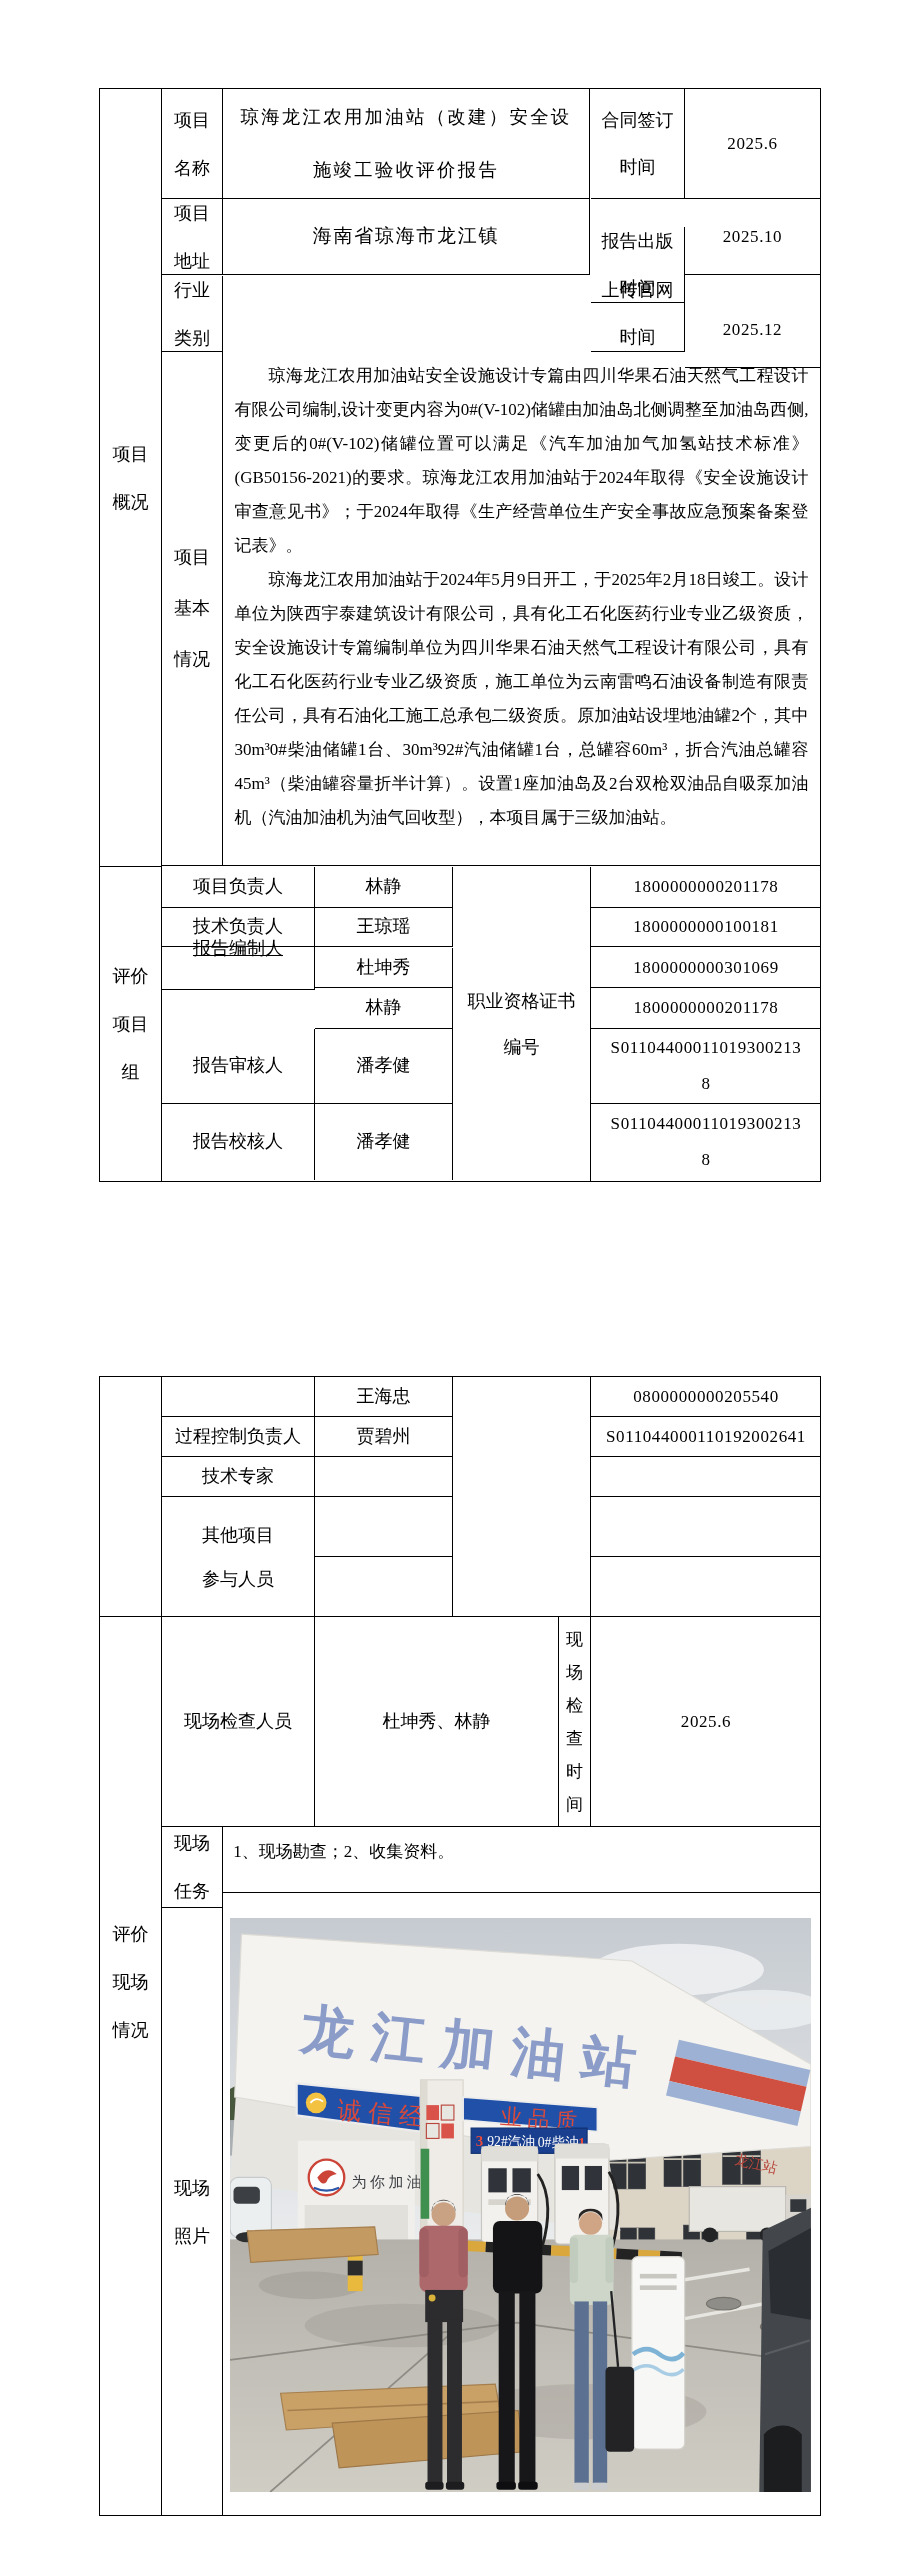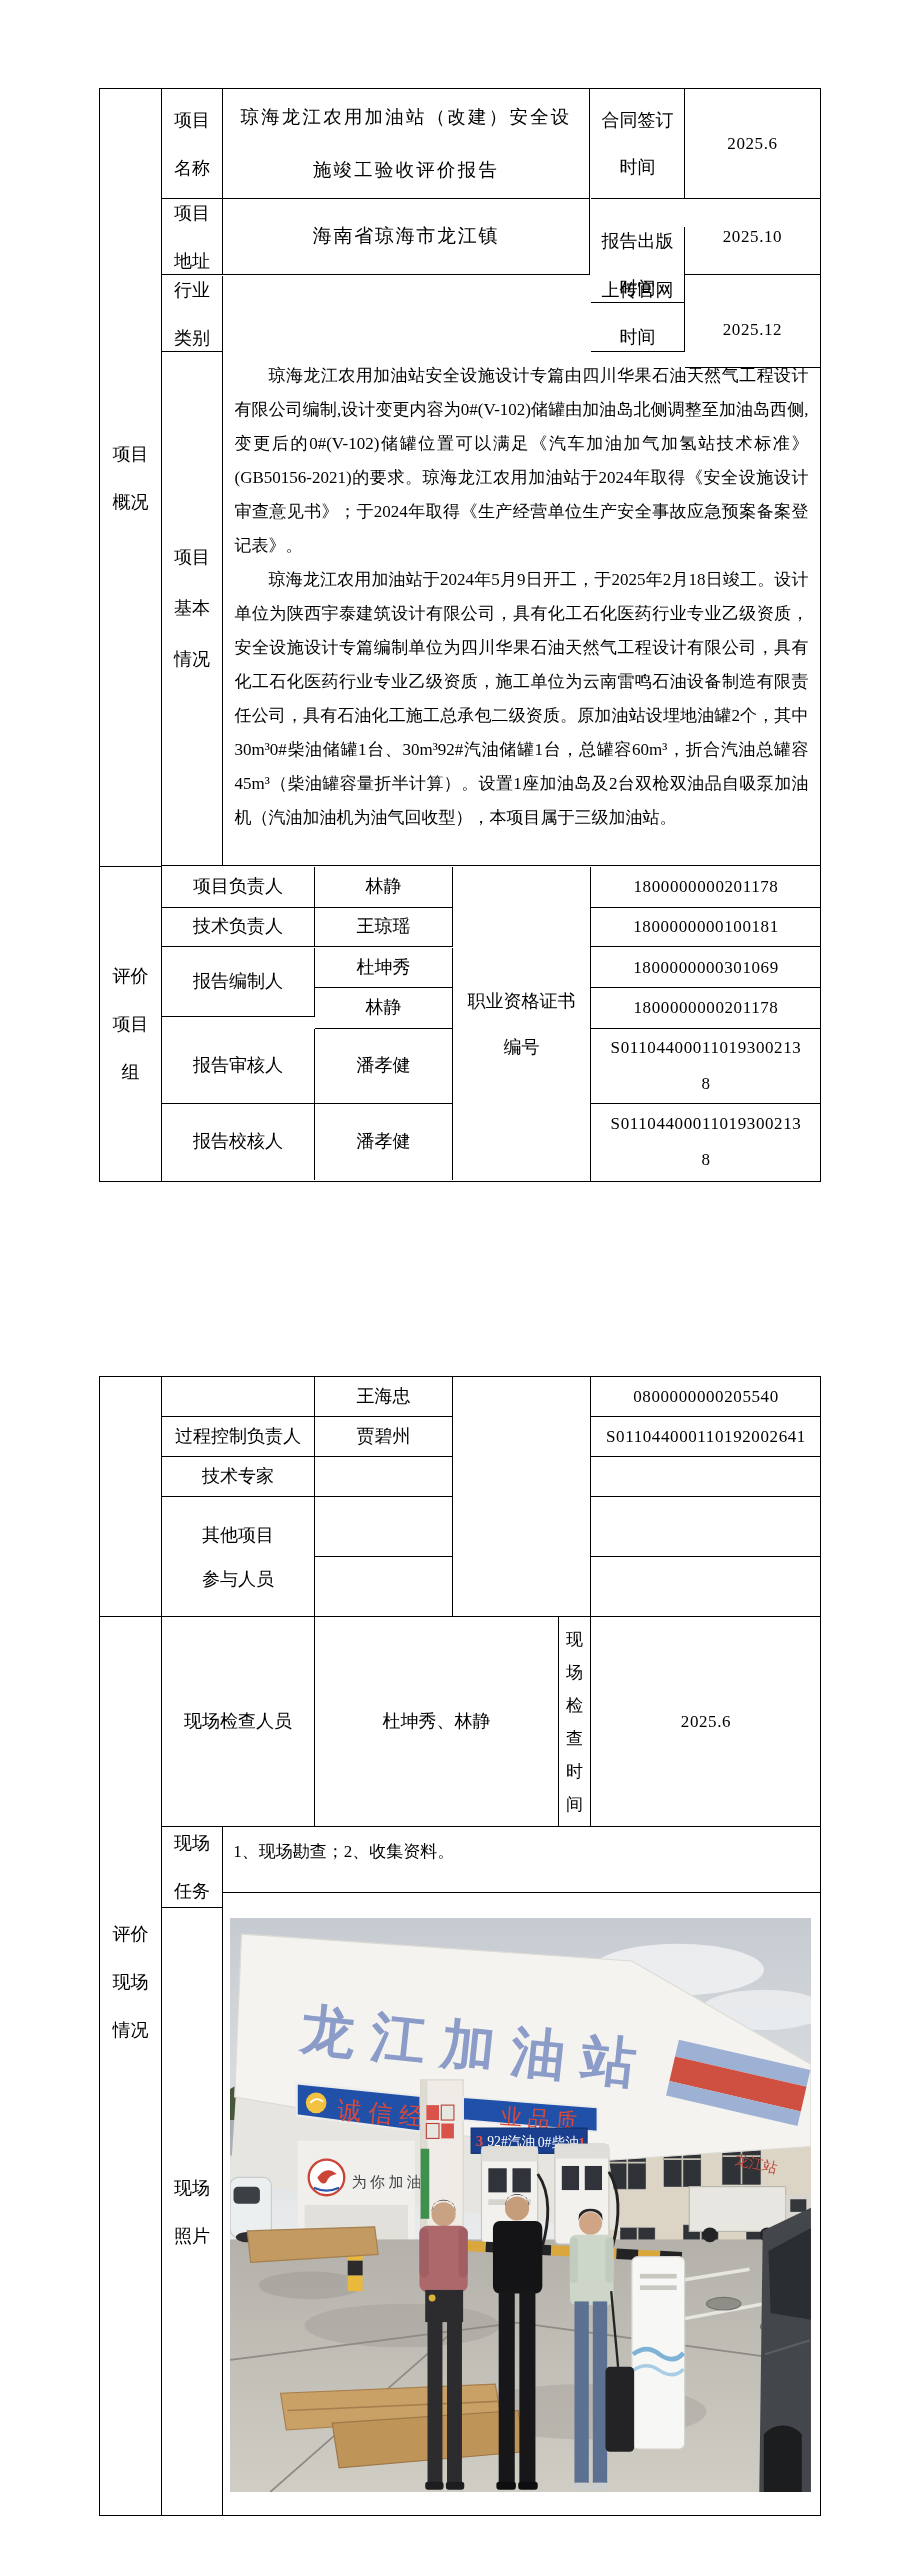--- a/index.html
+++ b/index.html
@@ -85,21 +85,21 @@
   </div>
 
   <div class="cell" style="left:62px;top:778px;width:153px;height:41px;">项目负责人</div>
   <div class="cell" style="left:215px;top:778px;width:138px;height:41px;">林静</div>
   <div class="cell noR num" style="left:491px;top:778px;width:230px;height:41px;">1800000000201178</div>
 
   <div class="cell" style="left:62px;top:818px;width:153px;height:40px;">技术负责人</div>
   <div class="cell" style="left:215px;top:818px;width:138px;height:40px;">王琼瑶</div>
   <div class="cell noR num" style="left:491px;top:818px;width:230px;height:40px;">1800000000100181</div>
 
-  <div class="cell" style="left:62px;top:859px;width:153px;height:69px;">报告编制人</div>
+  <div class="cell" style="left:62px;top:820px;width:153px;height:81px;text-decoration:underline;">报告编制人</div>
   <div class="cell" style="left:215px;top:859px;width:138px;height:40px;">杜坤秀</div>
   <div class="cell noR num" style="left:491px;top:859px;width:230px;height:40px;">1800000000301069</div>
   <div class="cell" style="left:215px;top:899px;width:138px;height:41px;">林静</div>
   <div class="cell noR num" style="left:491px;top:899px;width:230px;height:41px;">1800000000201178</div>
 
   <div class="cell" style="left:62px;top:940px;width:153px;height:75px;">报告审核人</div>
   <div class="cell" style="left:215px;top:940px;width:138px;height:75px;">潘孝健</div>
   <div class="cell noR num two-line" style="left:491px;top:940px;width:230px;height:75px;flex-direction:column;">
     <div>S01104400011019300213</div>
     <div>8</div>

